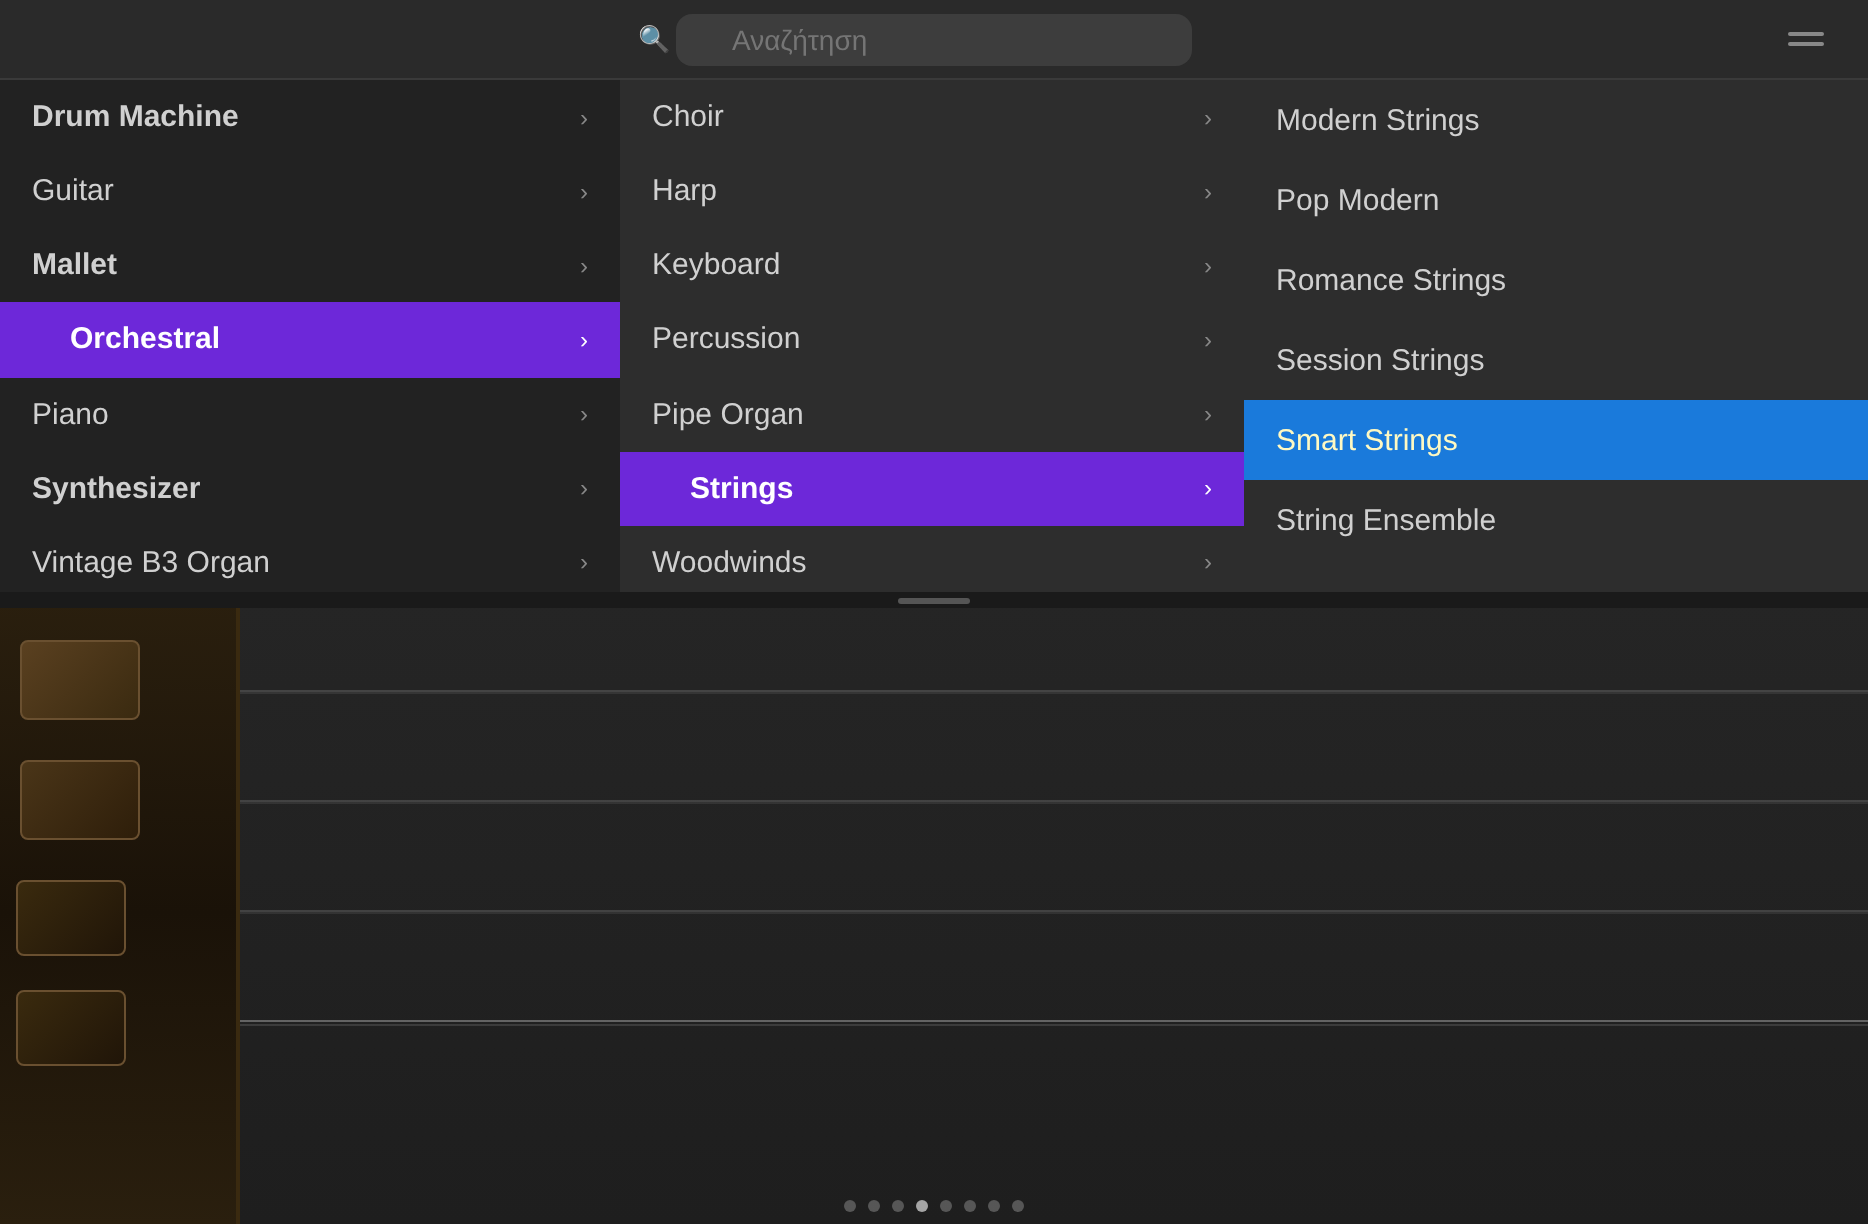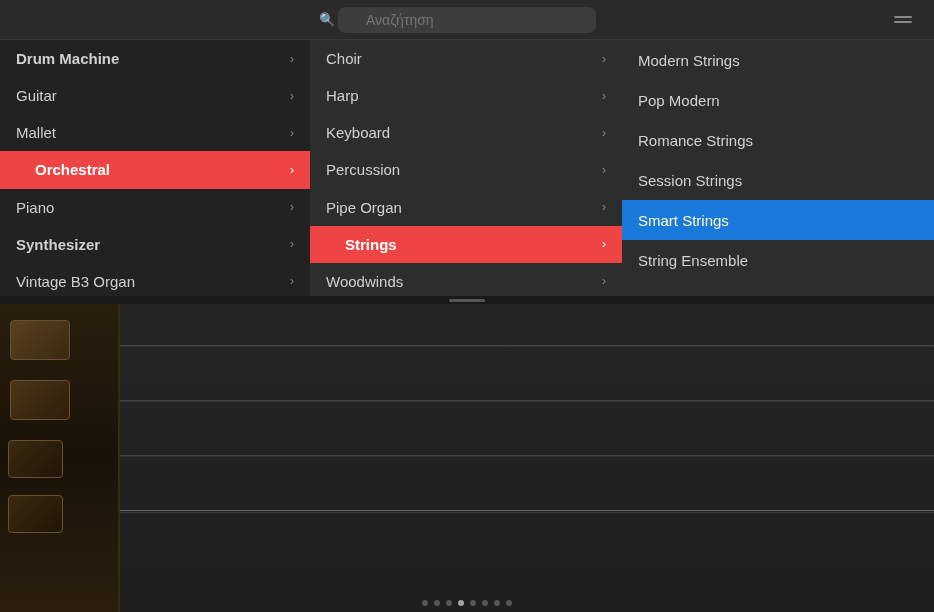--- a/index.html
+++ b/index.html
@@ -99,21 +99,21 @@
       align-items: center;
       justify-content: space-between;
       padding: 0 16px;
       height: 40px;
       color: #d0d0d0;
       font-size: 15px;
       cursor: pointer;
       position: relative;
     }
     .menu-item.active {
-      background: #ef4444;
+      background: #6d28d9;
       color: #fff;
       padding-left: 35px;
     }
     .menu-item.selected-blue {
       background: #1a7adb;
       color: #fef9c3;
     }
     .menu-item .chevron {
       color: #888;
       font-size: 12px;
@@ -209,21 +209,21 @@
   <div class="menu-col col-1">
   <div class="menu-item">
         <span style="font-weight:700">Drum Machine</span>
         <span class="chevron">›</span>
       </div>
       <div class="menu-item">
         <span style="font-weight:400">Guitar</span>
         <span class="chevron">›</span>
       </div>
       <div class="menu-item">
-        <span style="font-weight:400">Mallet</span>
+        <span style="font-weight:700">Mallet</span>
         <span class="chevron">›</span>
       </div>
       <div class="menu-item active">
         <span style="font-weight:600">Orchestral</span>
         <span class="chevron">›</span>
       </div>
       <div class="menu-item">
         <span style="font-weight:400">Piano</span>
         <span class="chevron">›</span>
       </div>

